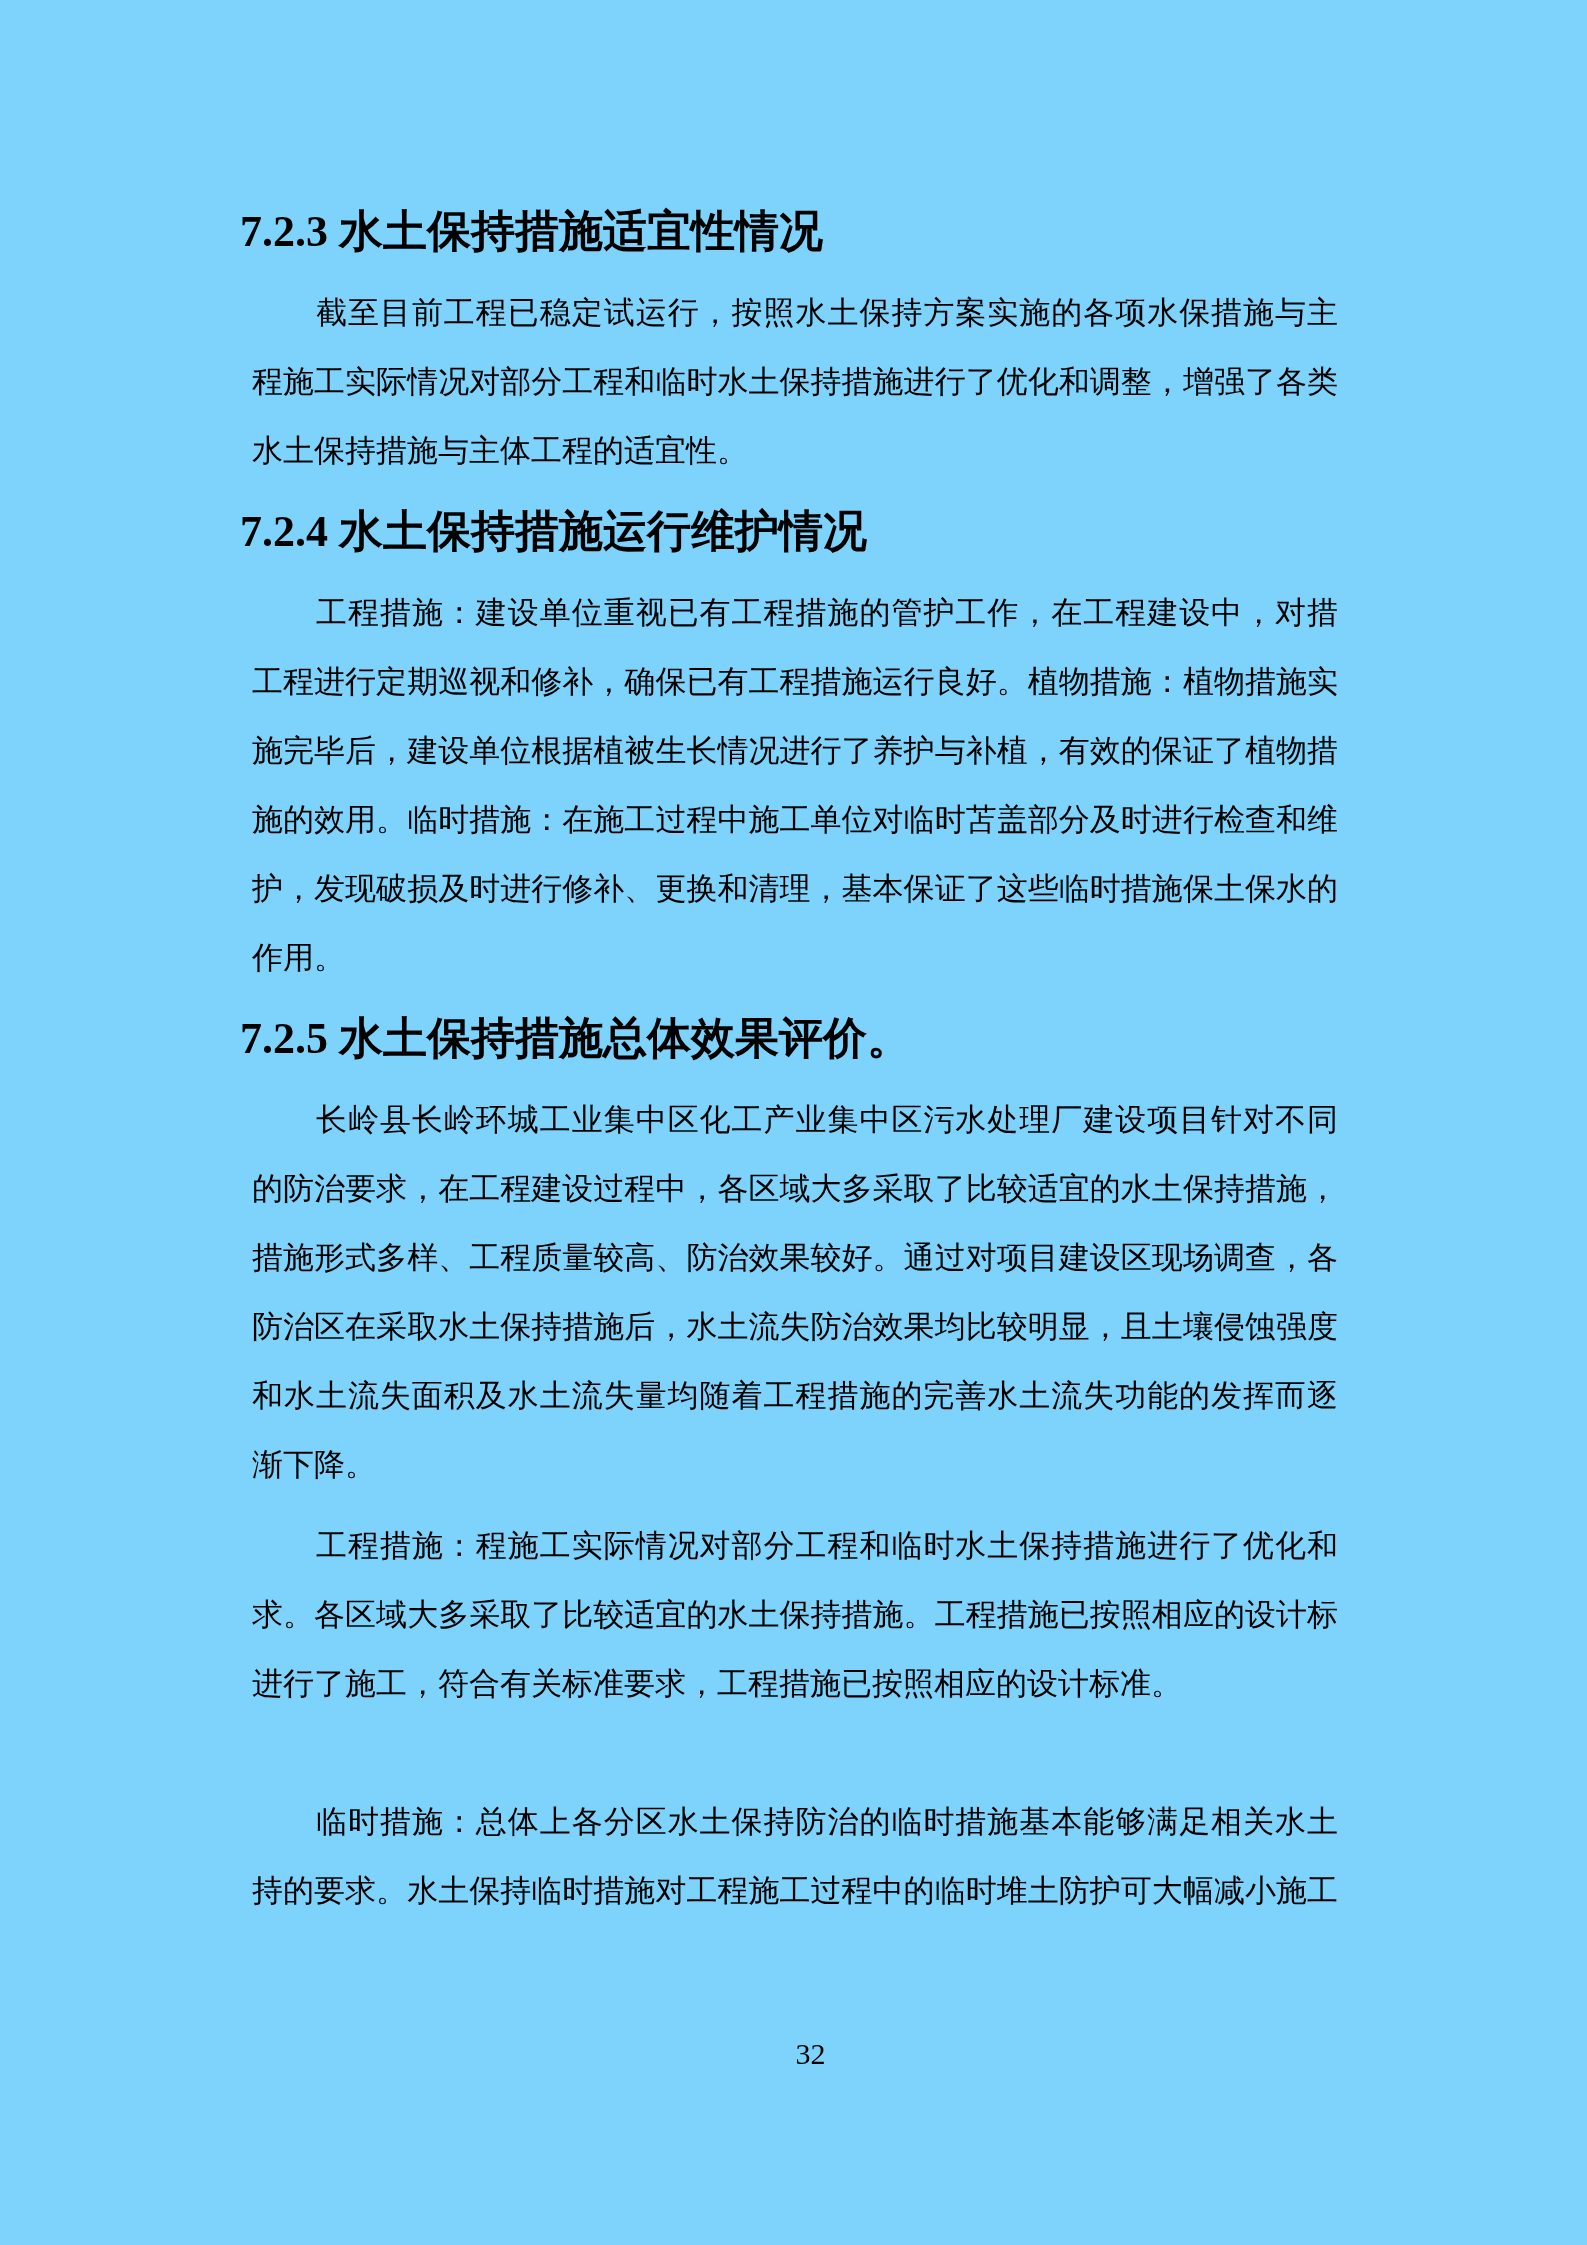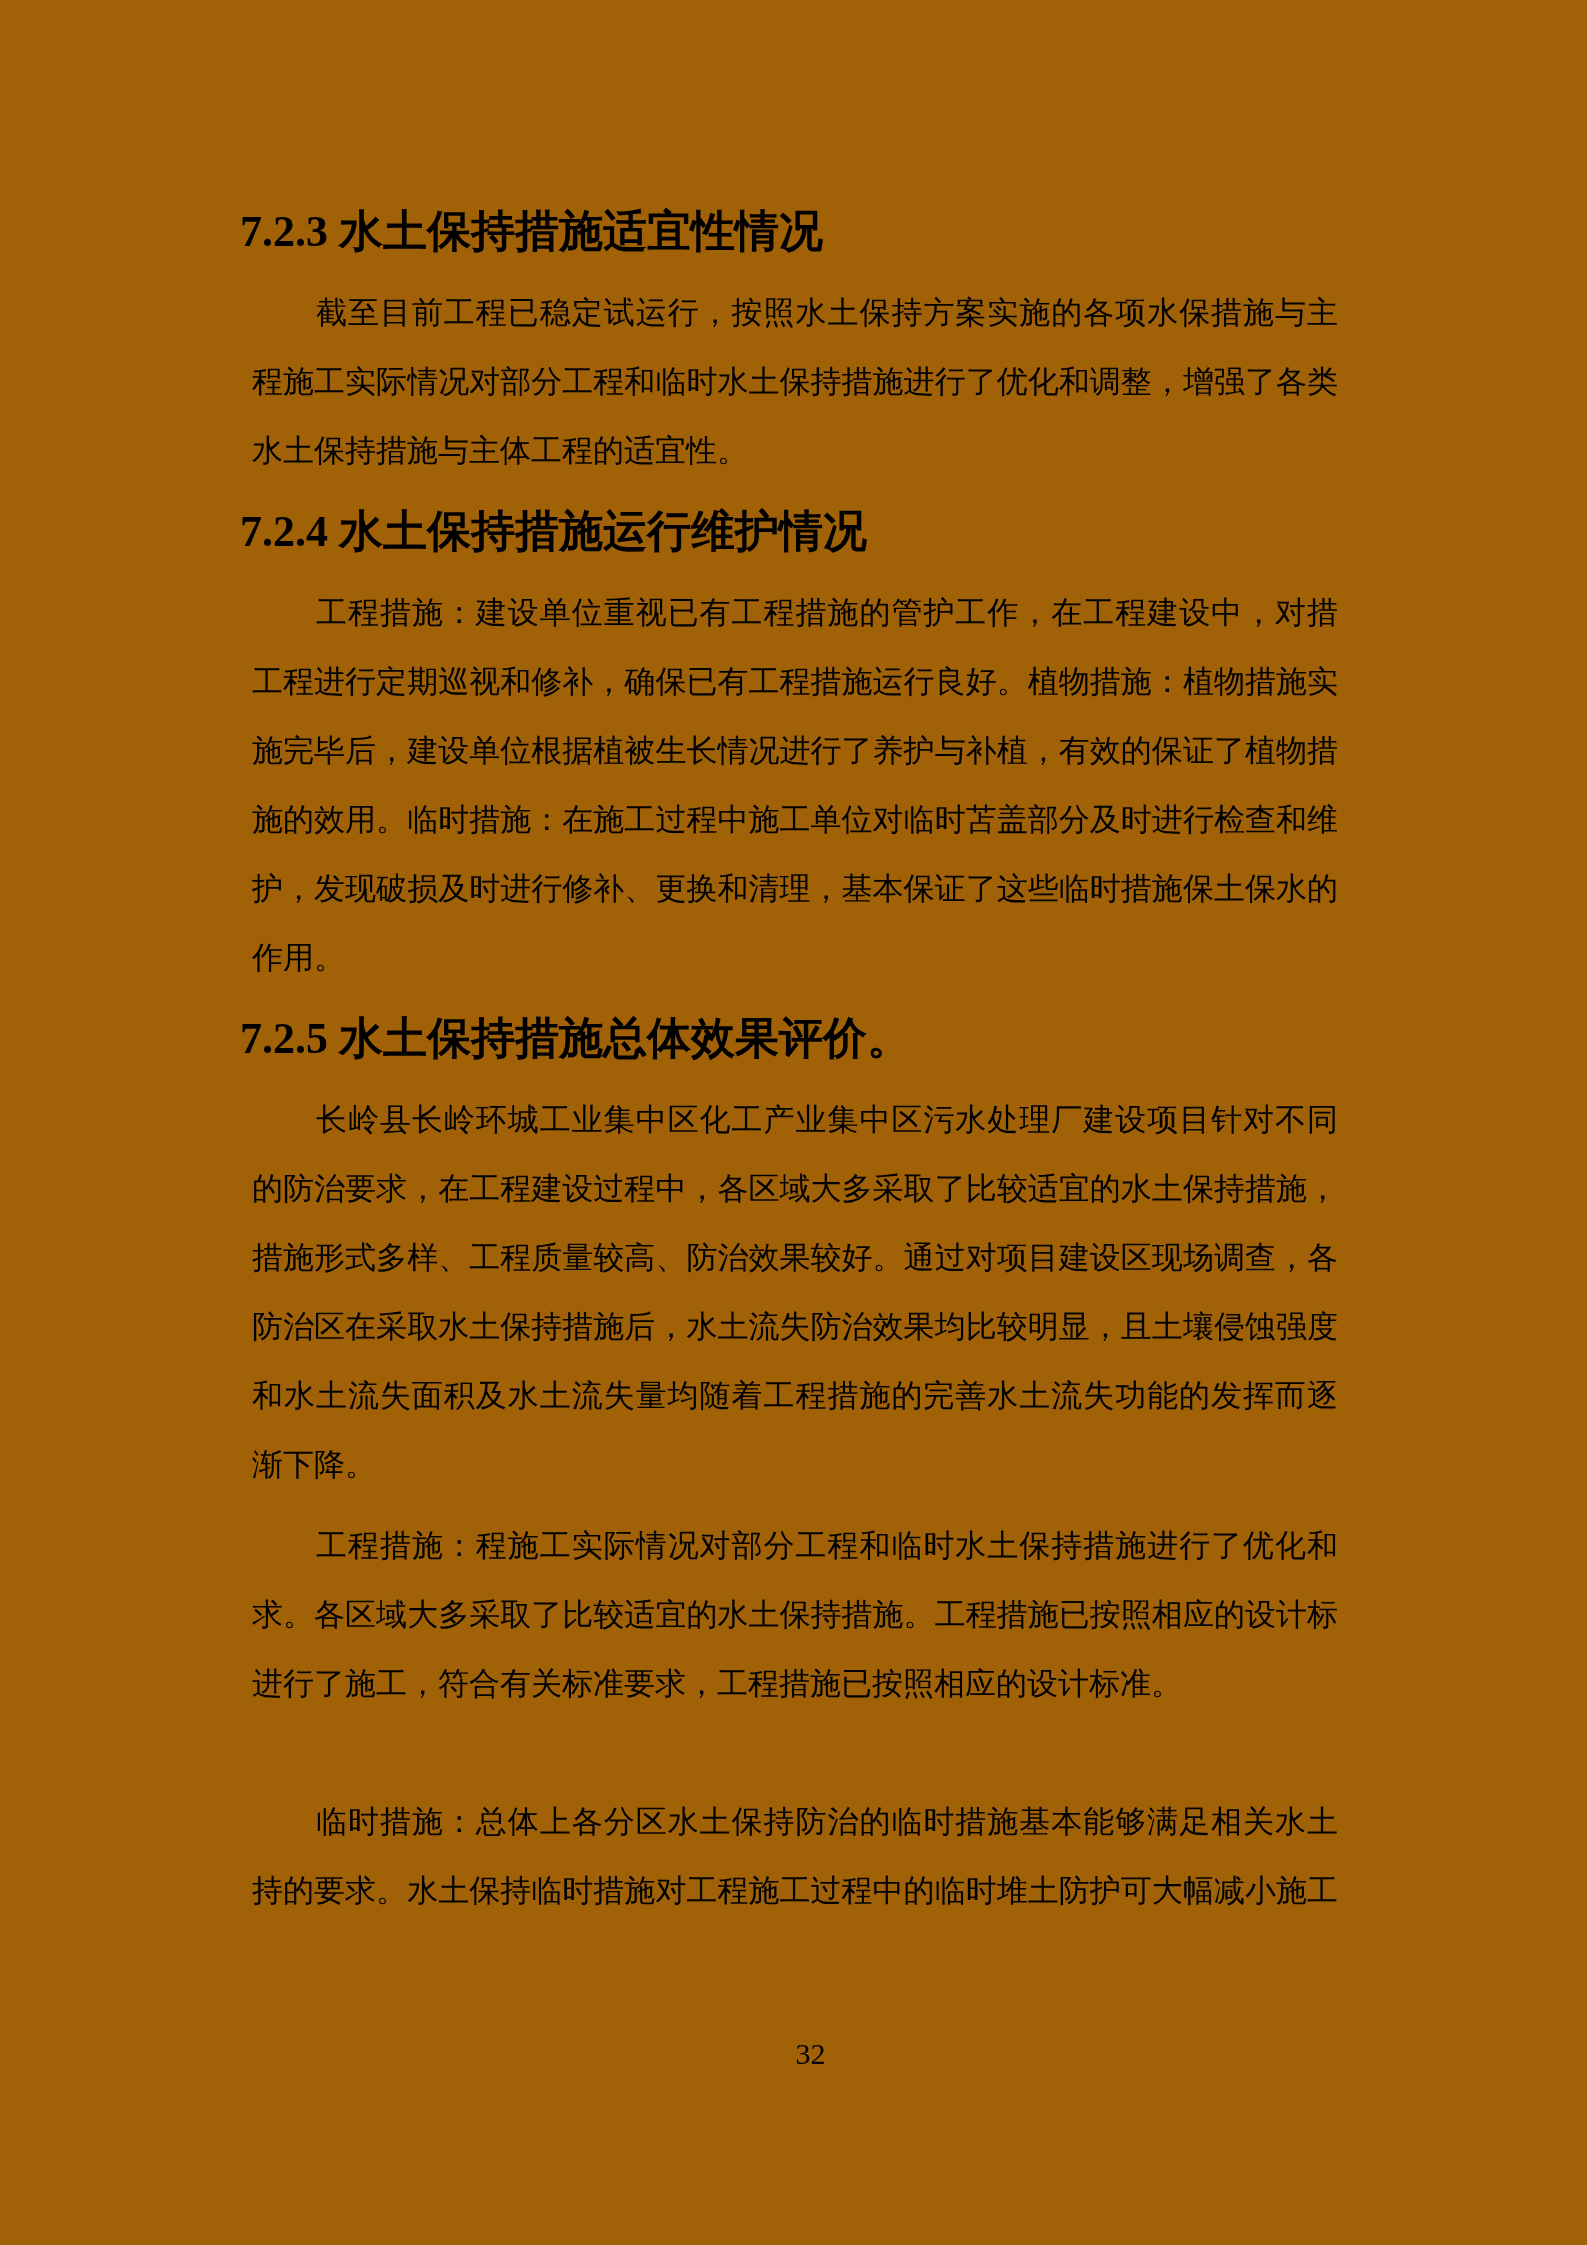--- a/index.html
+++ b/index.html
@@ -4,21 +4,21 @@
 <style>
   html, body {
     margin: 0;
     padding: 0;
     background: #ffffff;
   }
   .page {
     position: relative;
     width: 1587px;
     height: 2245px;
-    background: #a16207;
+    background: #7dd3fc;
     color: #000000;
     font-family: "Liberation Serif", "DejaVu Serif", serif;
     overflow: hidden;
   }
   .content {
     position: absolute;
     left: 240px;
     top: 197px;
     width: 1110px;
   }

